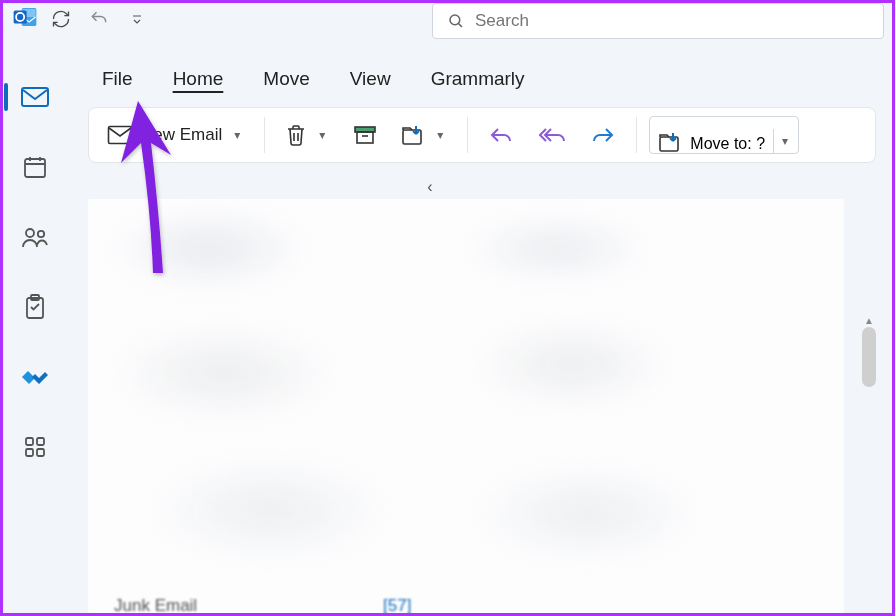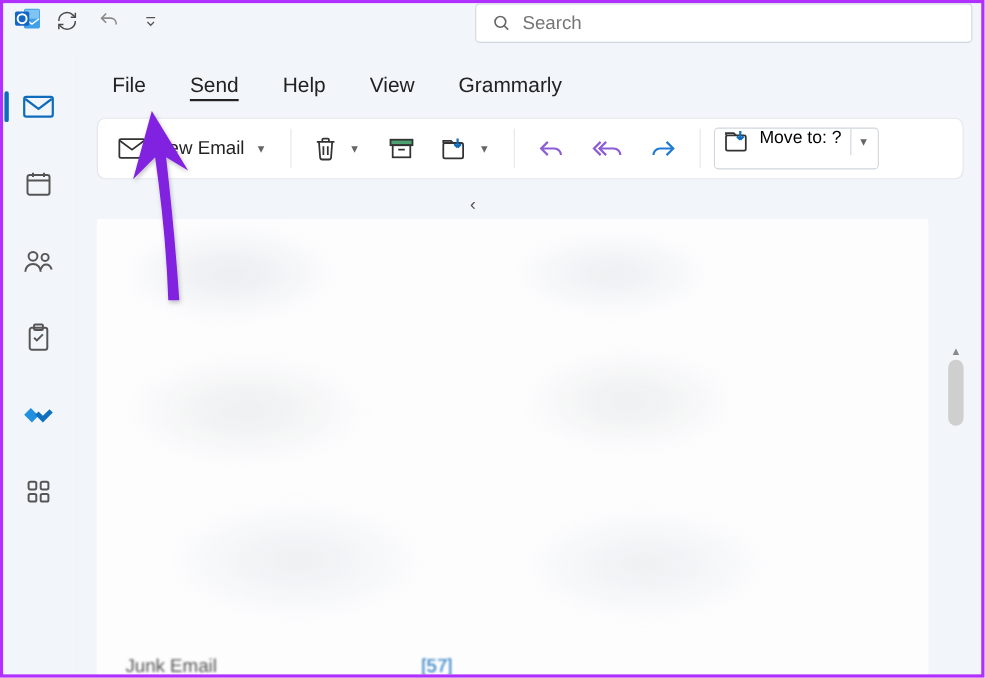--- a/index.html
+++ b/index.html
@@ -28,21 +28,21 @@
 .tabs{height:56px;display:flex;align-items:center;padding-left:36px;gap:40px}
 .tab{font-size:19px;color:#222}
 .tab.active{text-decoration:underline;text-decoration-thickness:2px;text-underline-offset:6px}
 
 
 .ribbon{height:56px;margin:0 16px 0 22px;background:#fff;border:1px solid #e2e6eb;border-radius:8px;display:flex;align-items:center;padding:0 10px;gap:8px}
 .rsep{width:1px;height:36px;background:#e2e6eb;margin:0 4px}
 .rbtn{height:40px;display:flex;align-items:center;gap:8px;padding:0 8px;border-radius:4px;font-size:17px;color:#222}
 .chev{font-size:12px;color:#666;padding:0 4px}
 .icn{display:flex;align-items:center;justify-content:center}
-.moveto{border:1px solid #d0d6dd;border-radius:4px;height:38px;padding:0 6px 0 8px;display:flex;align-items:flex-start;gap:8px}
+.moveto{border:1px solid #d0d6dd;border-radius:4px;height:38px;padding:0 6px 0 8px;display:flex;align-items:flex-end;gap:8px}
 .moveto .chev{border-left:1px solid #d0d6dd;padding-left:8px;height:24px;display:flex;align-items:center}
 
 
 .content{flex:1;margin:14px 0 0 22px;position:relative}
 .collapse-arrow{position:absolute;left:330px;top:-2px;width:24px;height:24px;display:flex;align-items:center;justify-content:center;font-size:16px;color:#555}
 .blur-area{position:absolute;left:0;top:22px;right:48px;bottom:0;background:#fdfdfe;border-radius:2px;overflow:hidden}
 .blur-area::before{content:"";position:absolute;inset:0;
   background:
     radial-gradient(ellipse 140px 60px at 16% 12%,#e8eaee 0%,transparent 70%),
     radial-gradient(ellipse 130px 50px at 62% 12%,#eaecef 0%,transparent 70%),
@@ -149,22 +149,22 @@
             <rect x="3" y="14" width="7" height="7" rx="1.5"></rect>
             <rect x="14" y="14" width="7" height="7" rx="1.5"></rect>
           </svg>
       </div>
     </div>
 
     <div class="right">
 
       <div class="tabs">
         <span class="tab">File</span>
-        <span class="tab active">Send</span>
-        <span class="tab">Help</span>
+        <span class="tab active">Home</span>
+        <span class="tab">Move</span>
         <span class="tab">View</span>
         <span class="tab">Grammarly</span>
       </div>
 
       <div class="ribbon">
         <div class="rbtn">
           <span class="icn">
             <svg width="26" height="20" viewBox="0 0 26 20" fill="none" stroke="#333" stroke-width="1.6">
                 <rect x="1.5" y="1.5" width="23" height="17" rx="1.5"></rect>
                 <path d="M2 3l11 8 11-8"></path>

